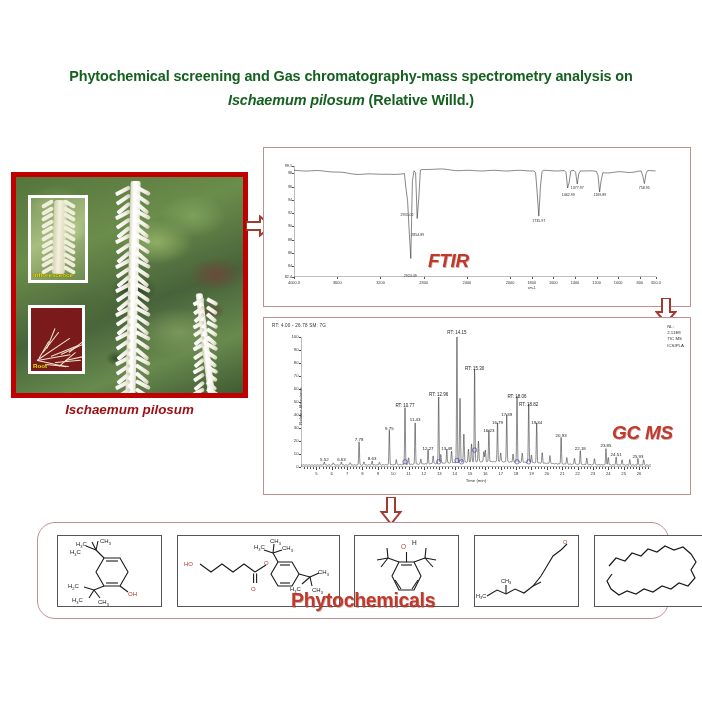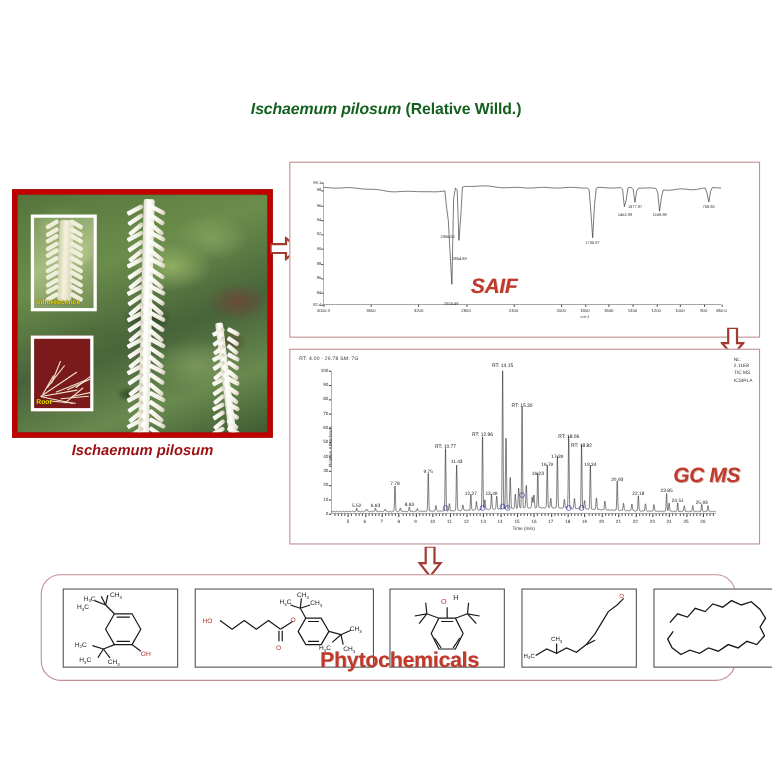--- a/index.html
+++ b/index.html
@@ -221,21 +221,21 @@
     overflow:hidden;
   }
   .chem-box svg{display:block;}
 </style>
 </head>
 <body>
 
 <div class="root">
 
   <div class="title">
-    <br>
+    <span>Phytochemical screening and Gas chromatography-mass spectrometry analysis on</span><br>
     <span class="ital">Ischaemum pilosum</span>
     <span class="norm">(Relative Willd.)</span>
   </div>
 
   <div class="plant-panel">
     <div class="plant-bg"></div>
     <div id="spikes">
         <div class="spike spike-main" style="left: 112px; top: 4px; width: 10px; height: 218px; transform: rotate(1.4deg);"></div>
         <div class="bract l" style="left: 98px; top: 8px; width: 16px; transform: rotate(-28deg);"></div>
         <div class="bract r" style="left: 120px; top: 8px; width: 16px; transform: rotate(28deg);"></div>
@@ -430,21 +430,21 @@
         <div class="peak-lbl" style="left: 112.943px; top: 46.5329px;">2955.02</div>
         <div class="peak-lbl" style="left: 116.241px; top: 108.347px;">2924.49</div>
         <div class="peak-lbl" style="left: 123.762px; top: 67.1377px;">2854.89</div>
         <div class="peak-lbl" style="left: 244.661px; top: 52.515px;">1735.97</div>
         <div class="peak-lbl" style="left: 274.156px; top: 27.2575px;">1462.99</div>
         <div class="peak-lbl" style="left: 283.343px; top: 19.9461px;">1377.97</div>
         <div class="peak-lbl" style="left: 305.826px; top: 27.2575px;">1169.89</div>
         <div class="peak-lbl" style="left: 350.228px; top: 19.9461px;">758.95</div>
       </div>
   </div>
-  <div class="big-label lbl-ftir">SAIF</div>
+  <div class="big-label lbl-ftir">FTIR</div>
 
   <div class="arrow" style="left:655px;top:298px;">
     <svg width="22" height="26" viewBox="0 0 22 26">
       <path d="M7,0 L15,0 L15,14 L20.5,14 L11,25 L1.5,14 L7,14 Z" fill="#ffffff" stroke="#a33a30" stroke-width="2"></path>
     </svg>
   </div>
 
   <div class="panel gcms-panel">
     <div class="gc-head">RT: 4.00 - 26.78  SM: 7G</div>
     <div class="gc-nl">

